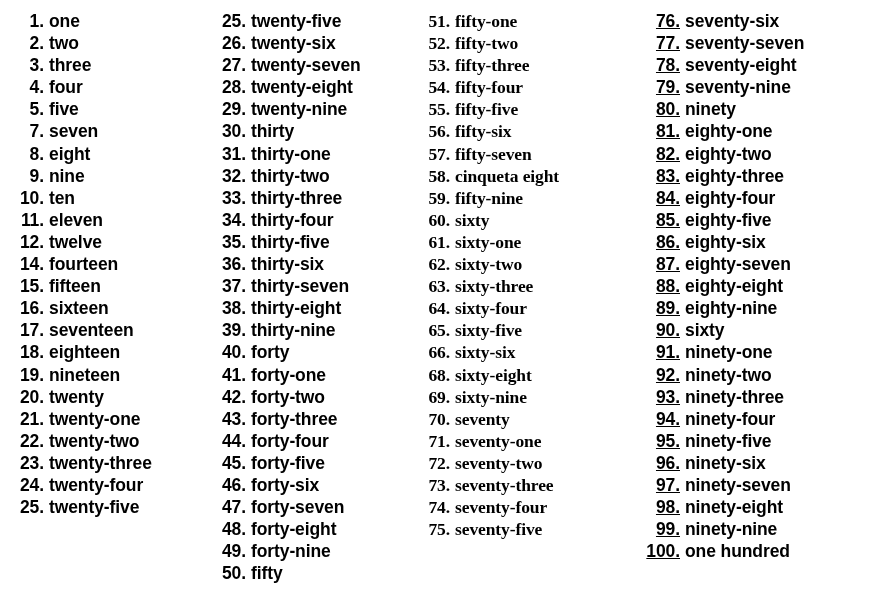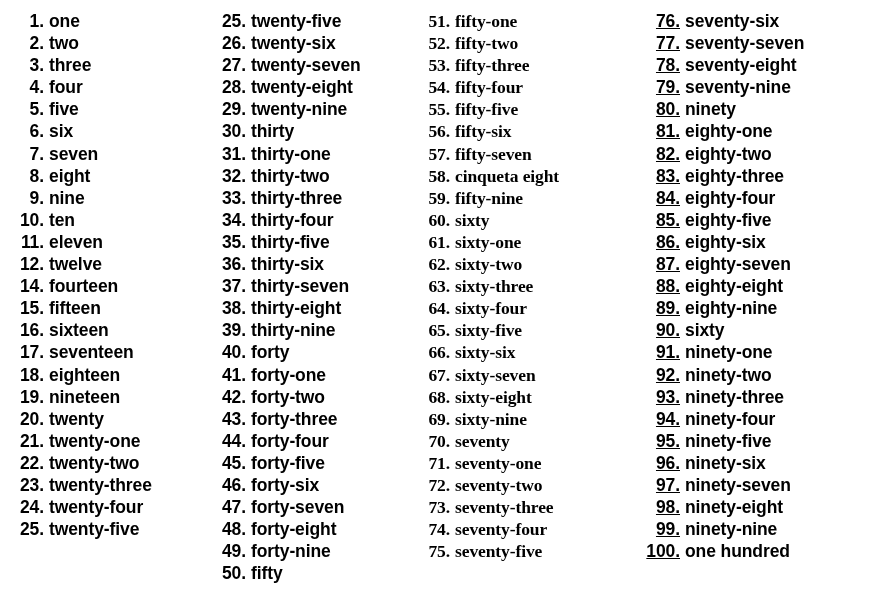--- a/index.html
+++ b/index.html
@@ -58,21 +58,20 @@
 <body>
 
 <div id="sheet">
   <div class="columns">
     <div class="column col-0">
         <div class="entry"><span class="num">1.</span><span class="word">one</span></div>
         <div class="entry"><span class="num">2.</span><span class="word">two</span></div>
         <div class="entry"><span class="num">3.</span><span class="word">three</span></div>
         <div class="entry"><span class="num">4.</span><span class="word">four</span></div>
         <div class="entry"><span class="num">5.</span><span class="word">five</span></div>
-        <div class="entry"><span class="num">6.</span><span class="word">six</span></div>
         <div class="entry"><span class="num">7.</span><span class="word">seven</span></div>
         <div class="entry"><span class="num">8.</span><span class="word">eight</span></div>
         <div class="entry"><span class="num">9.</span><span class="word">nine</span></div>
         <div class="entry"><span class="num">10.</span><span class="word">ten</span></div>
         <div class="entry"><span class="num">11.</span><span class="word">eleven</span></div>
         <div class="entry"><span class="num">12.</span><span class="word">twelve</span></div>
         <div class="entry"><span class="num">14.</span><span class="word">fourteen</span></div>
         <div class="entry"><span class="num">15.</span><span class="word">fifteen</span></div>
         <div class="entry"><span class="num">16.</span><span class="word">sixteen</span></div>
         <div class="entry"><span class="num">17.</span><span class="word">seventeen</span></div>
@@ -123,21 +122,20 @@
         <div class="entry"><span class="num">57.</span><span class="word">fifty-seven</span></div>
         <div class="entry"><span class="num">58.</span><span class="word">cinqueta eight</span></div>
         <div class="entry"><span class="num">59.</span><span class="word">fifty-nine</span></div>
         <div class="entry"><span class="num">60.</span><span class="word">sixty</span></div>
         <div class="entry"><span class="num">61.</span><span class="word">sixty-one</span></div>
         <div class="entry"><span class="num">62.</span><span class="word">sixty-two</span></div>
         <div class="entry"><span class="num">63.</span><span class="word">sixty-three</span></div>
         <div class="entry"><span class="num">64.</span><span class="word">sixty-four</span></div>
         <div class="entry"><span class="num">65.</span><span class="word">sixty-five</span></div>
         <div class="entry"><span class="num">66.</span><span class="word">sixty-six</span></div>
-        <div class="entry"><span class="num">67.</span><span class="word">sixty-seven</span></div>
         <div class="entry"><span class="num">68.</span><span class="word">sixty-eight</span></div>
         <div class="entry"><span class="num">69.</span><span class="word">sixty-nine</span></div>
         <div class="entry"><span class="num">70.</span><span class="word">seventy</span></div>
         <div class="entry"><span class="num">71.</span><span class="word">seventy-one</span></div>
         <div class="entry"><span class="num">72.</span><span class="word">seventy-two</span></div>
         <div class="entry"><span class="num">73.</span><span class="word">seventy-three</span></div>
         <div class="entry"><span class="num">74.</span><span class="word">seventy-four</span></div>
         <div class="entry"><span class="num">75.</span><span class="word">seventy-five</span></div>
       </div>
     <div class="column col-3">

